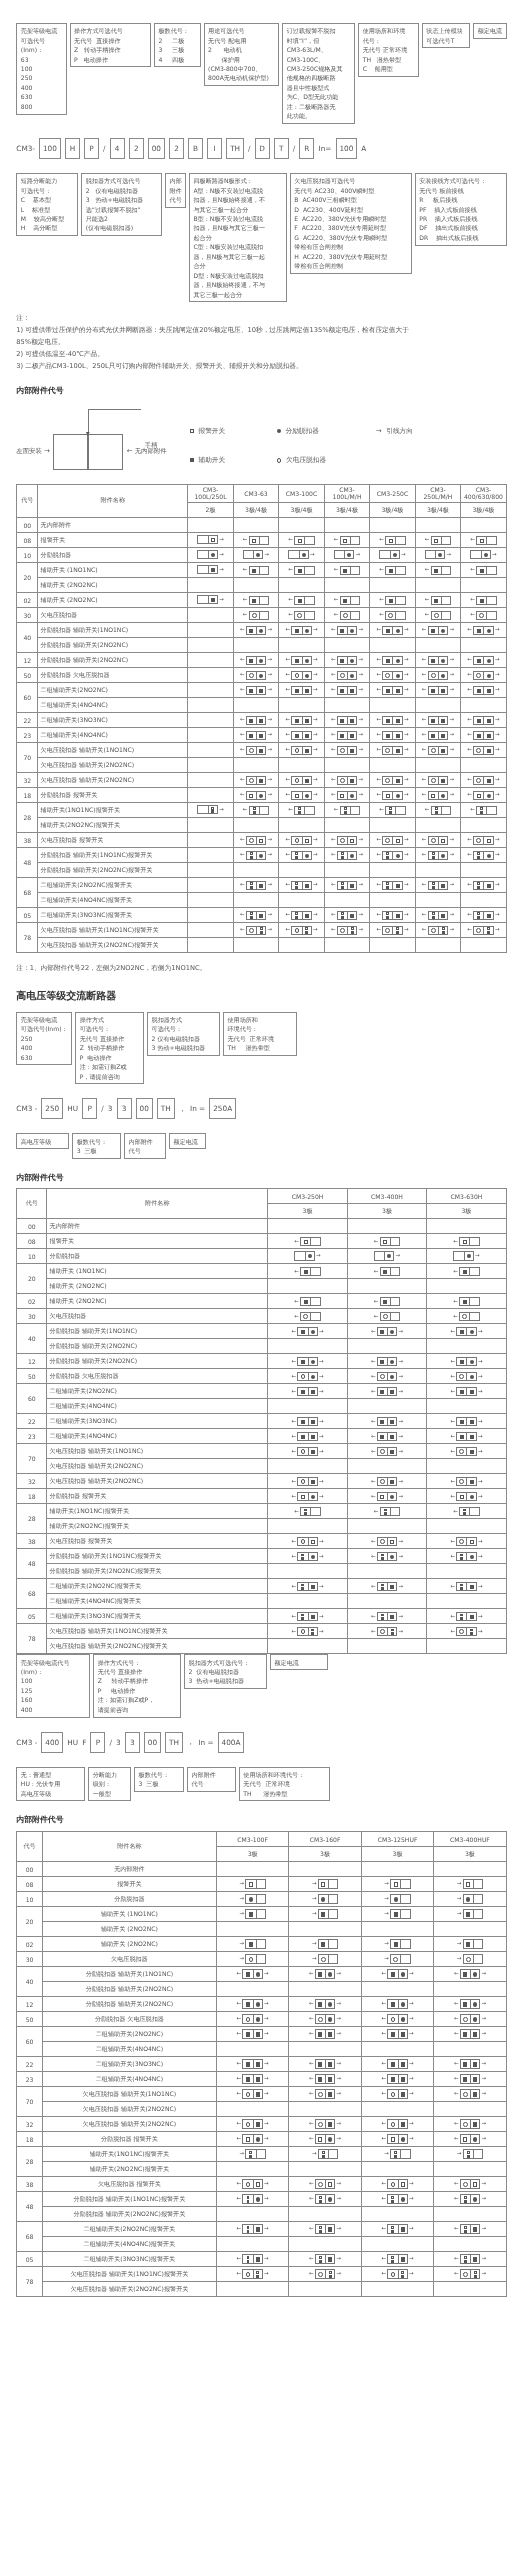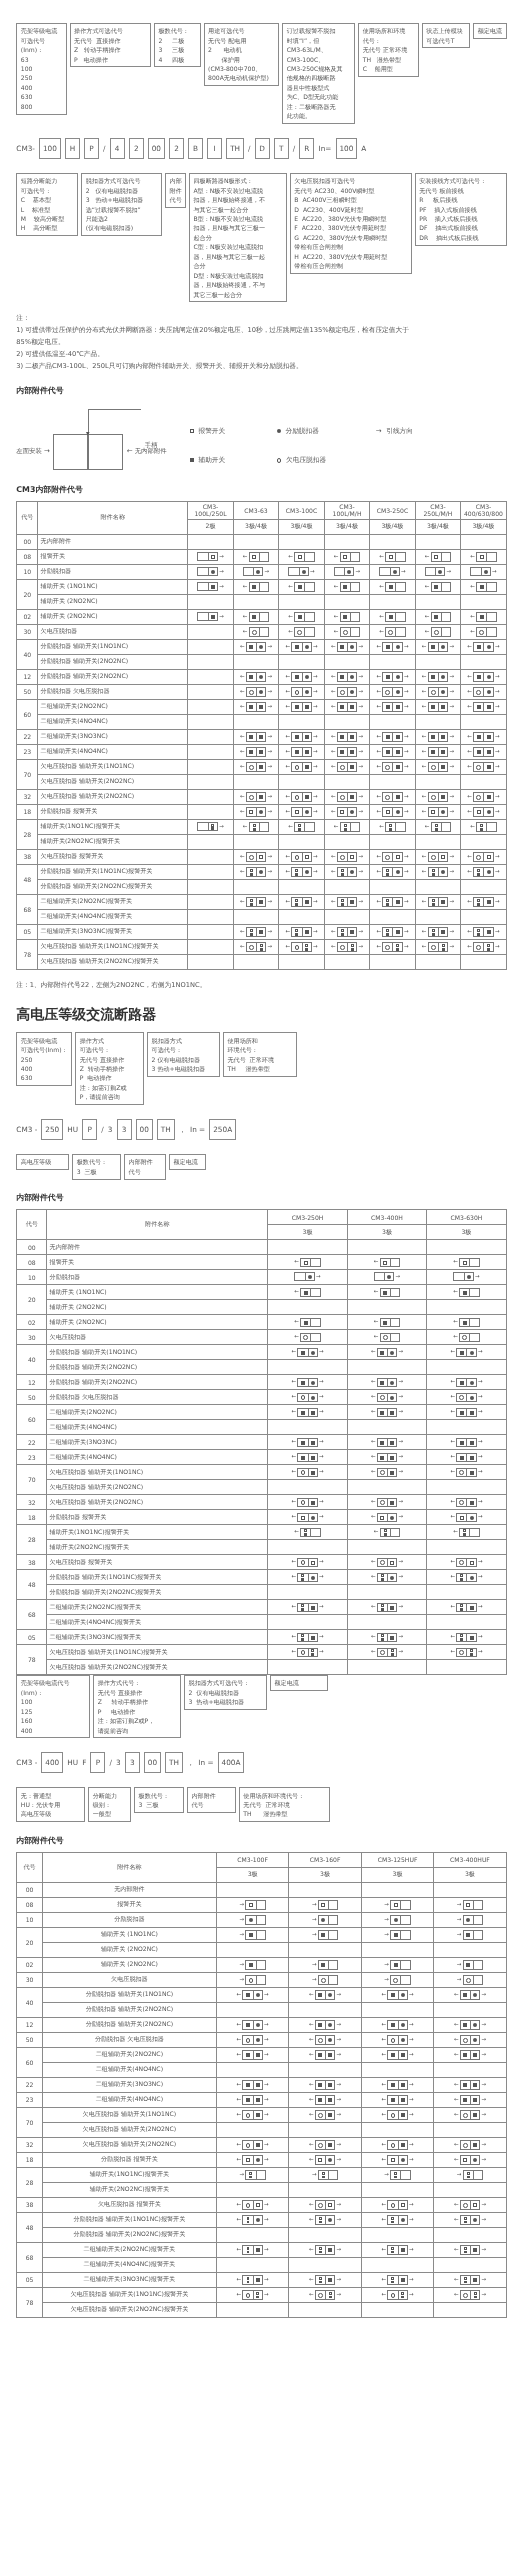--- a/index.html
+++ b/index.html
@@ -11,21 +11,21 @@
   .infobox { border:0.6px solid #8a8a8a; padding:2.3px 3.5px; font-size:6.1px; line-height:1.55; color:#555; background:#fff; }
   .infobox div { white-space:pre; }
 
   
   .modelrow { display:flex; gap:4.1px; margin:14px 0 14px; font-size:7.3px; color:#555; }
   .mbox { border:0.6px solid #8a8a8a; min-width:15px; height:21px; padding:0 2.9px;
           display:inline-flex; align-items:center; justify-content:center; }
   .mlabel { display:inline-flex; align-items:center; }
 
   
-  .h-big { font-size:14px; font-weight:bold; color:#333; margin:15px 0 8.1px; }
+  .h-big { font-size:10px; font-weight:bold; color:#333; margin:15px 0 8.1px; }
   .h-mid { font-size:7.9px; font-weight:bold; color:#333; margin:12.8px 0 5.8px; }
 
   
   .notes { font-size:6.7px; line-height:1.8; color:#555; margin-top:9.3px; }
   .notes .indent { padding-left:2.5em; }
 
   
   .legendwrap { display:flex; align-items:flex-start; gap:23px; margin:8.1px 0 14px; }
   .mountdiag { position:relative; margin-top:30px; display:flex; align-items:center; gap:3.5px; font-size:6.4px; }
   .mountbox { position:relative; width:70px; height:36px; border:0.6px solid #777; }
@@ -251,21 +251,20 @@
           <span class="s-aux"></span>
           <span>辅助开关</span>
         </span>
         <span class="legenditem">
           <span class="s-uv"></span>
           <span>欠电压脱扣器</span>
         </span>
       </div>
   </div>
 
-  <div class="h-mid">CM3内部附件代号</div>
   <div id="table1-mount">
       <table class="acc">
         <colgroup>
           <col style="width: 21px;">
           <col style="width: 150px;">
           <col>
           <col>
           <col>
           <col>
           <col>

